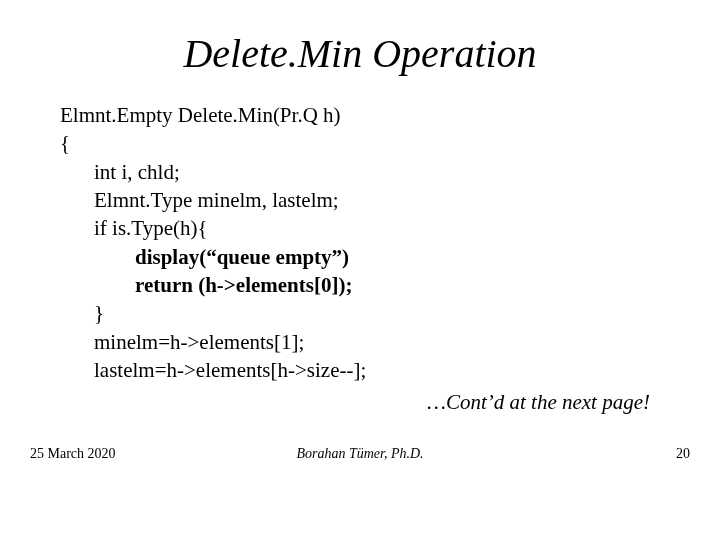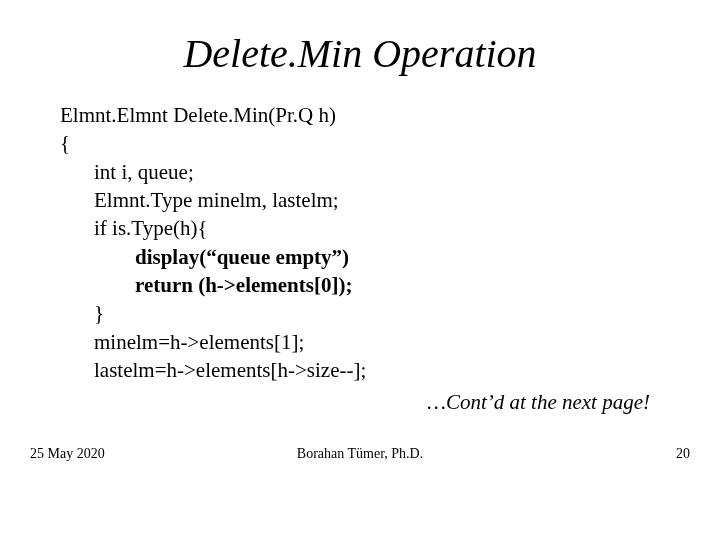--- a/index.html
+++ b/index.html
@@ -5,42 +5,42 @@
   * { margin: 0; padding: 0; box-sizing: border-box; }
   html, body { width: 720px; height: 540px; background: #fff; font-family: "Times New Roman", Times, serif; color: #000; }
   .slide { width: 720px; height: 480px; position: relative; padding: 30px 60px 0 60px; }
   .title { font-size: 40px; font-style: italic; text-align: center; margin-bottom: 24px; font-weight: normal; }
   .code { font-size: 21px; line-height: 1.35; }
   .ind1 { padding-left: 34px; }
   .ind2 { padding-left: 75px; font-weight: bold; }
   .cont { font-style: italic; text-align: right; font-size: 21px; margin-top: 6px; padding-right: 10px; }
   .footer { position: absolute; bottom: 18px; left: 0; right: 0; display: flex; justify-content: space-between; font-size: 14px; padding: 0 30px; }
   .footer-left { text-align: left; }
-  .footer-center { position: absolute; left: 50%; transform: translateX(-50%); }
+  .footer-center { position: absolute; left: 50%; transform: translateX(-50%); font-style: italic; }
   .footer-right { text-align: left; }
 </style>
 </head>
 <body>
 
 <div class="slide">
   <h1 class="title">Delete.Min Operation</h1>
 
   <div class="code">
-    <div>Elmnt.Elmnt Delete.Min(Pr.Q h)</div>
+    <div>Elmnt.Empty Delete.Min(Pr.Q h)</div>
     <div>{</div>
-    <div class="ind1">int i, queue;</div>
+    <div class="ind1">int i, chld;</div>
     <div class="ind1">Elmnt.Type minelm, lastelm;</div>
     <div class="ind1">if is.Type(h){</div>
     <div class="ind2">display(“queue empty”)</div>
     <div class="ind2">return (h-&gt;elements[0]);</div>
     <div class="ind1">}</div>
     <div class="ind1">minelm=h-&gt;elements[1];</div>
     <div class="ind1">lastelm=h-&gt;elements[h-&gt;size--];</div>
   </div>
 
   <div class="cont">…Cont’d at the next page!</div>
 
   <div class="footer">
-    <span class="footer-left">25 May 2020</span>
+    <span class="footer-left">25 March 2020</span>
     <span class="footer-center">Borahan Tümer, Ph.D.</span>
     <span class="footer-right">20</span>
   </div>
 </div>
 
 </body></html>

